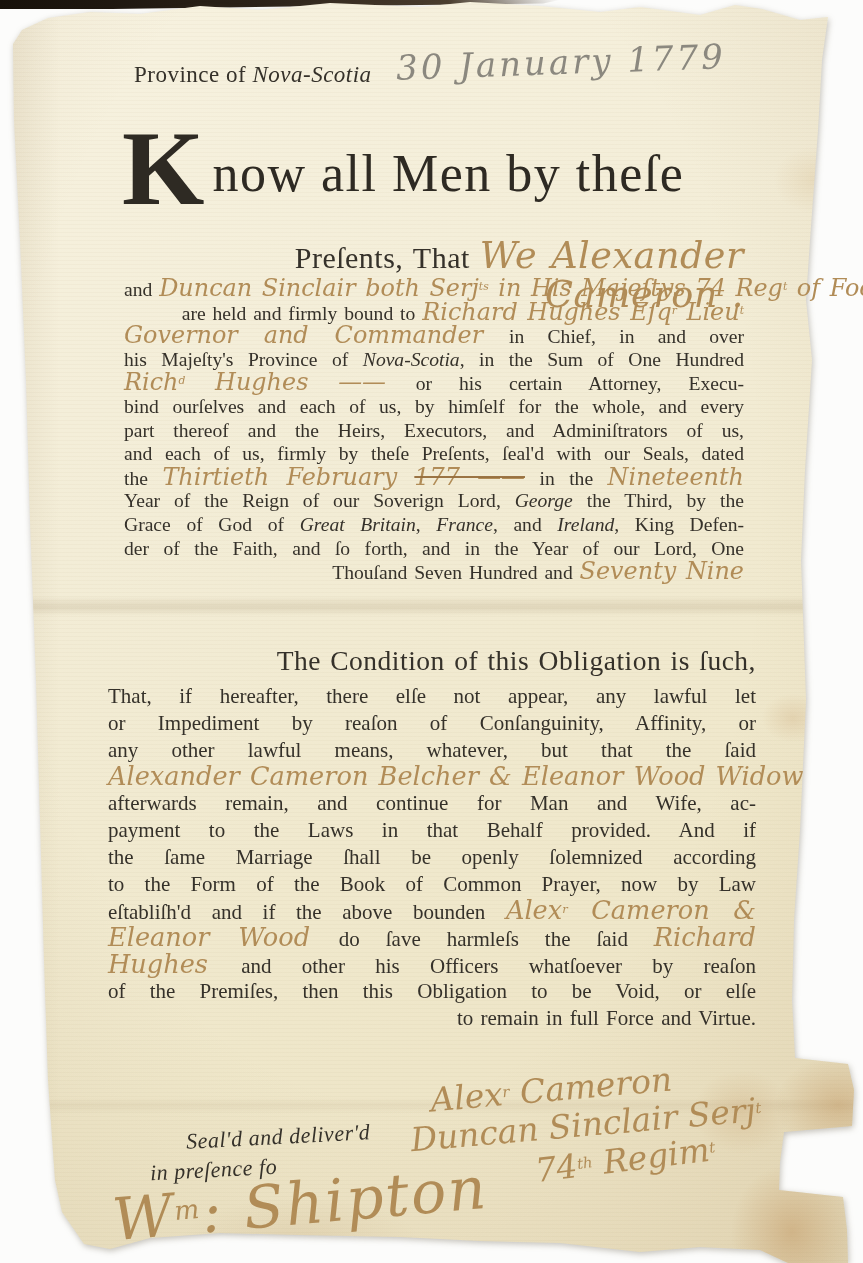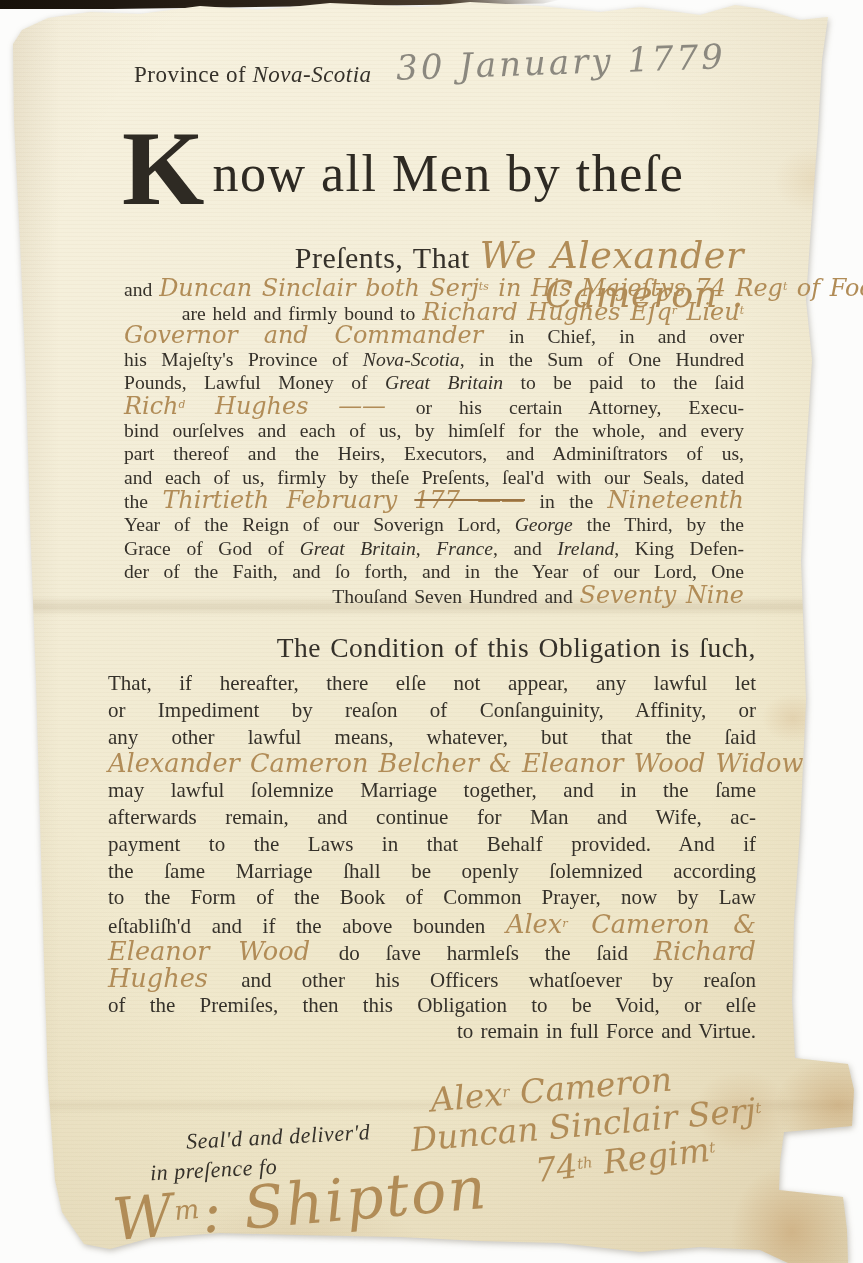--- a/index.html
+++ b/index.html
@@ -53,21 +53,21 @@
   #sec-heading{left:122px;top:126px;width:632px;color:#2e2a23;}
   .dropcap{float:left;font-size:106px;line-height:86px;font-weight:bold;
     margin-right:8px;letter-spacing:0;}
   .heading-rest{display:block;font-size:52px;line-height:52px;padding-top:22px;
     letter-spacing:1.5px;white-space:nowrap;}
 
   #sec-body1{left:124px;top:237px;width:620px;font-size:19.6px;word-spacing:2px;}
   #sec-body1 .line{height:23.6px;line-height:23.6px;}
   #sec-body1 .lead{font-size:30px;height:40px;line-height:37px;letter-spacing:.5px;}
 
-  #sec-body2{left:108px;top:630px;width:648px;font-size:21px;word-spacing:2px;}
+  #sec-body2{left:108px;top:643px;width:648px;font-size:21px;word-spacing:2px;}
   #sec-body2 .line{height:26.8px;line-height:26.8px;}
   #sec-body2 .title2{font-size:27.5px;height:40px;line-height:36px;letter-spacing:.5px;}
 
   .line{position:relative;text-align:right;}
   .just{text-align:justify;text-align-last:justify;}
   .ovf{white-space:nowrap;}
 
   .sig{white-space:nowrap;}
   #sig-alex{left:430px;top:1070px;font-size:27px;transform:rotate(-5deg);}
   #sig-duncan{left:410px;top:1105px;font-size:27px;transform:rotate(-5deg);}
@@ -95,39 +95,37 @@
     <span class="dropcap">K</span>
     <span class="heading-rest">now all Men by theſe</span>
   </div>
 
   <div class="layer print" id="sec-body1">
       <div class="line lead"><span class="print">Preſents, That </span><span class="hand">We Alexander Cameron .</span></div>
       <div class="line ovf"><span class="print">and </span><span class="hand">Duncan Sinclair both Serj</span><span class="hand sup">ts</span><span class="hand"> in His Majeſtys 74 Reg</span><span class="hand sup">t</span><span class="hand"> of Foot</span></div>
       <div class="line ovf"><span class="print">are held and firmly bound to </span><span class="hand">Richard Hughes Eſq</span><span class="hand sup">r</span><span class="hand"> Lieu</span><span class="hand sup">t</span></div>
       <div class="line just"><span class="hand">Governor and Commander </span><span class="print"> in Chief, in and over</span></div>
       <div class="line just"><span class="print">his Majeſty's Province of </span><span class="print pi">Nova-Scotia</span><span class="print">, in the Sum of One Hundred</span></div>
-      <div class="line just"><span class="print">Pounds, Lawful Money of </span><span class="print pi">Great Britain</span><span class="print"> to be paid to the ſaid</span></div>
       <div class="line just"><span class="hand">Rich</span><span class="hand sup">d</span><span class="hand"> Hughes —— </span><span class="print"> or his certain Attorney, Execu-</span></div>
       <div class="line just"><span class="print">bind ourſelves and each of us, by himſelf for the whole, and every</span></div>
       <div class="line just"><span class="print">part thereof and the Heirs, Executors, and Adminiſtrators of us,</span></div>
       <div class="line just"><span class="print">and each of us, firmly by theſe Preſents, ſeal'd with our Seals, dated</span></div>
       <div class="line just"><span class="print">the </span><span class="hand">Thirtieth February </span><span class="hand strike">177 ——</span><span class="print"> in the </span><span class="hand">Nineteenth</span></div>
       <div class="line just"><span class="print">Year of the Reign of our Soverign Lord, </span><span class="print pi">George</span><span class="print"> the Third, by the</span></div>
       <div class="line just"><span class="print">Grace of God of </span><span class="print pi">Great Britain</span><span class="print">, </span><span class="print pi">France</span><span class="print">, and </span><span class="print pi">Ireland</span><span class="print">, King Defen-</span></div>
       <div class="line just"><span class="print">der of the Faith, and ſo forth, and in the Year of our Lord, One</span></div>
       <div class="line "><span class="print">Thouſand Seven Hundred and </span><span class="hand">Seventy Nine</span></div>
     </div>
 
   <div class="layer print" id="sec-body2">
       <div class="line title2"><span class="print">The Condition of this Obligation is ſuch,</span></div>
       <div class="line just"><span class="print">That, if hereafter, there elſe not appear, any lawful let</span></div>
       <div class="line just"><span class="print">or Impediment by reaſon of Conſanguinity, Affinity, or</span></div>
       <div class="line just"><span class="print">any other lawful means, whatever, but that the ſaid</span></div>
       <div class="line ovf"><span class="hand">Alexander Cameron Belcher &amp; Eleanor Wood Widow</span></div>
-      <div class="line just"><span class="print">may lawful ſolemnize Marriage together, and in the ſame</span></div>
       <div class="line just"><span class="print">afterwards remain, and continue for Man and Wife, ac-</span></div>
       <div class="line just"><span class="print">payment to the Laws in that Behalf provided.  And if</span></div>
       <div class="line just"><span class="print">the ſame Marriage ſhall be openly ſolemnized according</span></div>
       <div class="line just"><span class="print">to the Form of the Book of Common Prayer, now by Law</span></div>
       <div class="line just"><span class="print">eſtabliſh'd and if the above bounden </span><span class="hand">Alex</span><span class="hand sup">r</span><span class="hand"> Cameron &amp;</span></div>
       <div class="line just"><span class="hand">Eleanor Wood </span><span class="print"> do ſave harmleſs the ſaid </span><span class="hand">Richard</span></div>
       <div class="line just"><span class="hand">Hughes </span><span class="print"> and other his Officers whatſoever by reaſon</span></div>
       <div class="line just"><span class="print">of the Premiſes, then this Obligation to be Void, or elſe</span></div>
       <div class="line "><span class="print">to remain in full Force and Virtue.</span></div>
     </div>

